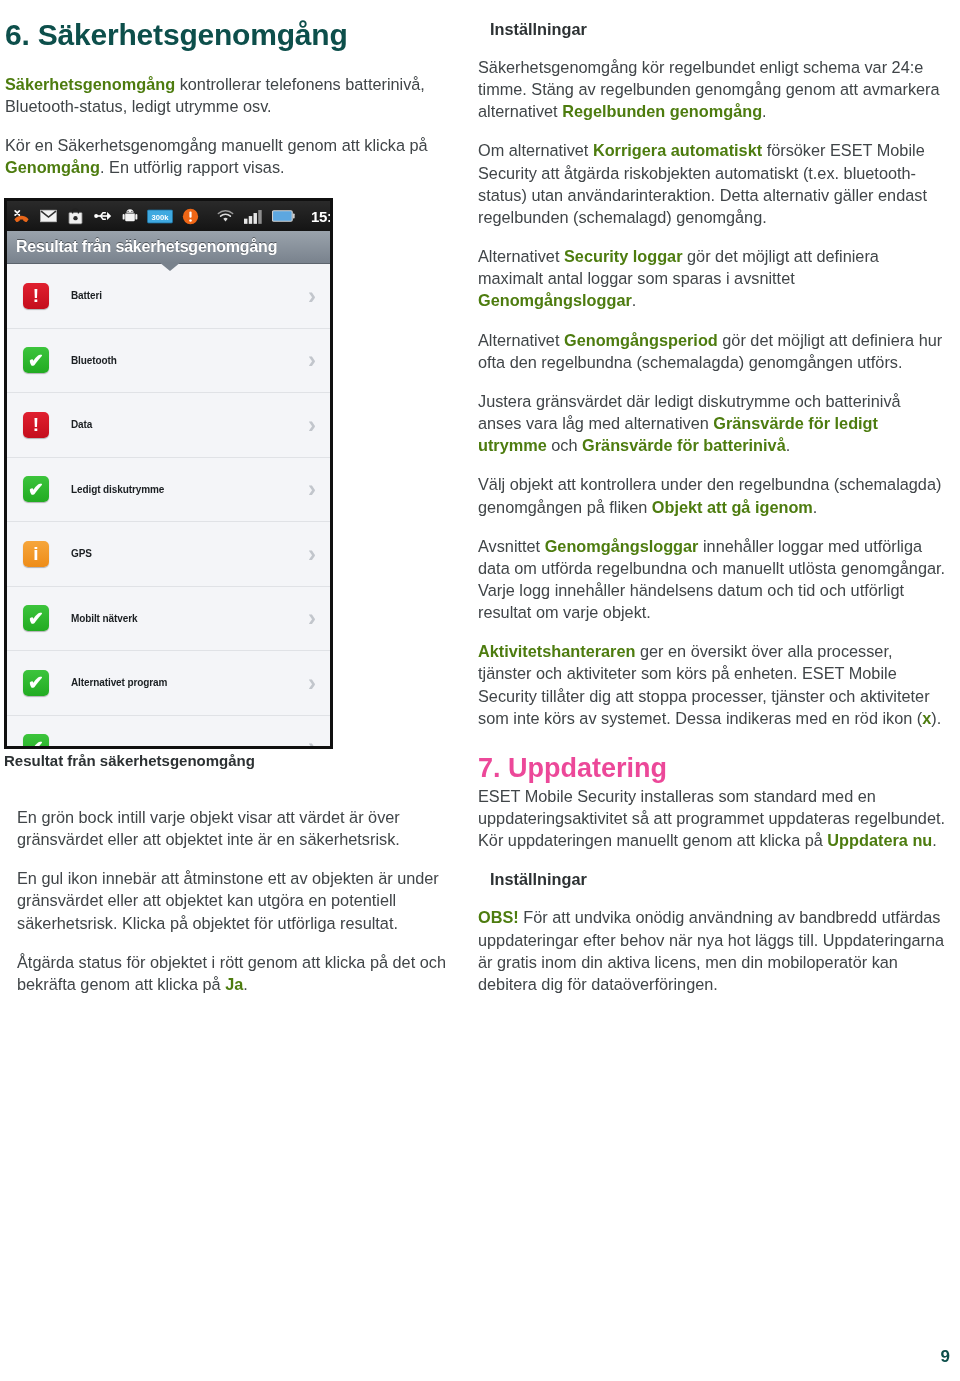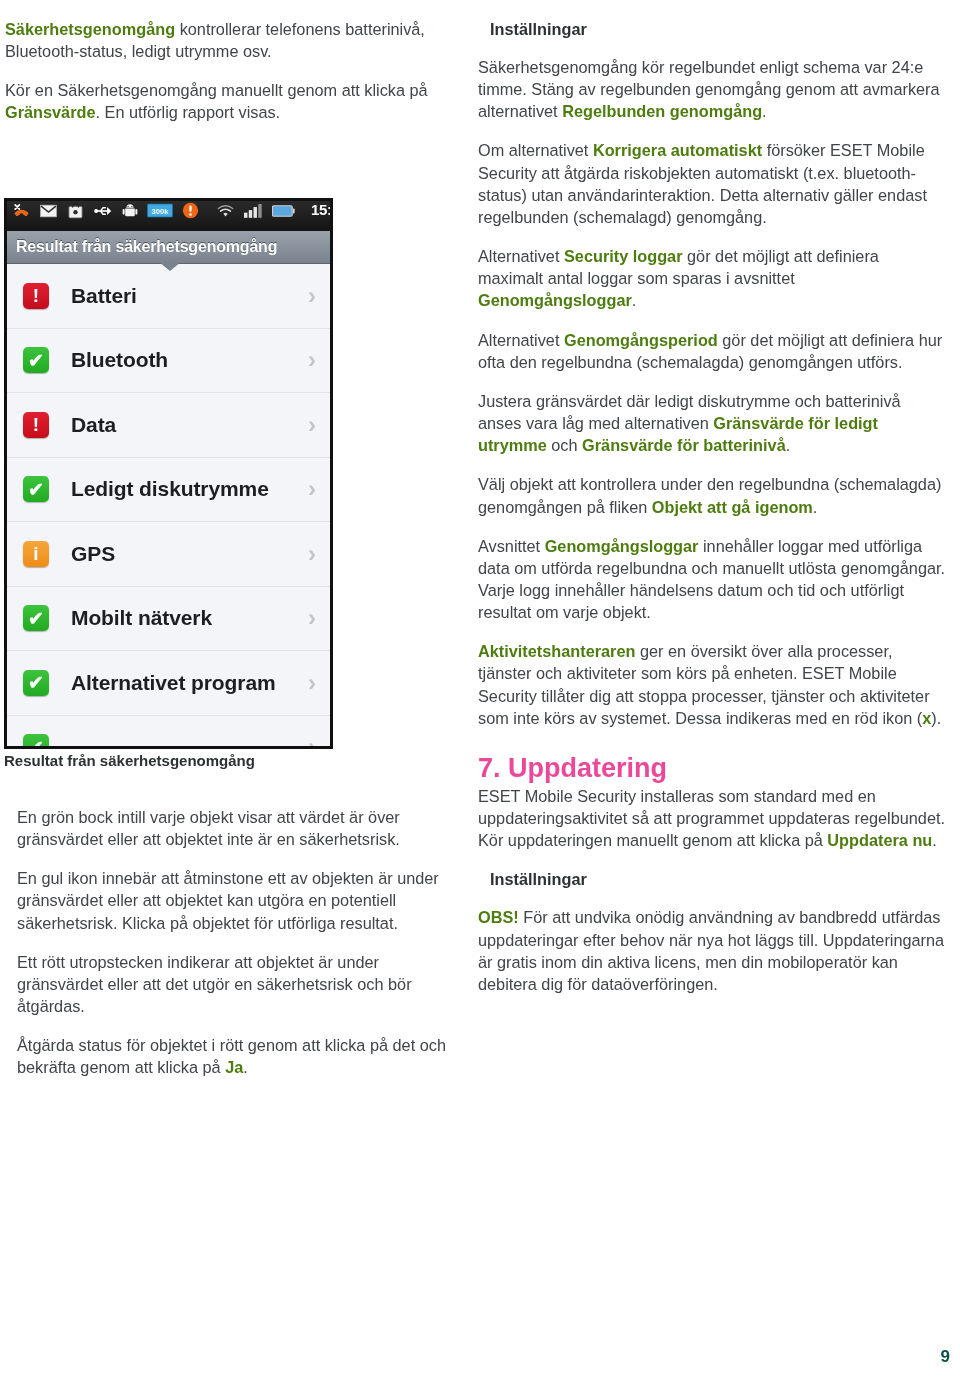--- a/index.html
+++ b/index.html
@@ -69,21 +69,21 @@
     width: 329px;
     height: 551px;
     border: 3px solid #101010;
     background: #f4f5f7;
     overflow: hidden;
   }
   .status-bar {
     height: 30px;
     background: linear-gradient(#2a2a2a, #141414);
     display: flex;
-    align-items: flex-start;
+    align-items: center;
     padding: 0 6px 0 5px;
     gap: 8px;
   }
   .sb-icon { width: 19px; height: 19px; display:flex; align-items:center; justify-content:center; position:relative; flex:0 0 auto;}
   .sb-spacer { flex: 1 1 auto; }
   .sb-clock {
     color: #ffffff;
     font-size: 15px;
     font-weight: bold;
     font-family: "Liberation Sans", sans-serif;
@@ -137,21 +137,21 @@
   .li-icon.orange { background: linear-gradient(#f6a63c, #ee8c18); }
   .li-glyph {
     color: #fff;
     font-weight: bold;
     font-size: 19px;
     line-height: 1;
     font-family: "Liberation Sans", sans-serif;
   }
   .li-label {
     margin-left: 22px;
-    font-size: 21px;
+    font-size: 10px;
     font-weight: bold;
     color: #1b1f22;
     letter-spacing: -0.1px;
     flex: 1 1 auto;
   }
   .chev {
     color: #c2c6cc;
     font-size: 24px;
     font-weight: bold;
     line-height: 1;
@@ -180,24 +180,25 @@
     font-weight: bold;
   }
   svg { display: block; }
 </style>
 </head>
 <body>
 
 <div class="page">
 
   <div class="col-left">
+    <h1 class="section-title">6. Säkerhetsgenomgång</h1>
 
     <p class="body"><b class="bold">Säkerhetsgenomgång</b><span> kontrollerar telefonens batterinivå, Bluetooth-status, ledigt utrymme osv.</span></p>
 
-    <p class="body"><span>Kör en Säkerhetsgenomgång manuellt genom att klicka på </span><b class="bold">Gränsvärde</b><span>. En utförlig rapport visas.</span></p>
+    <p class="body"><span>Kör en Säkerhetsgenomgång manuellt genom att klicka på </span><b class="bold">Genomgång</b><span>. En utförlig rapport visas.</span></p>
   </div>
 
   <div class="phone-shot">
 
     <div class="status-bar">
       <span class="sb-icon">
         <svg width="17" height="17" viewBox="0 0 24 24">
             <path d="M3 4l6 6M9 4L3 10" stroke="#fff" stroke-width="2.4" fill="none" stroke-linecap="round"></path>
             <path d="M2 16c3-4 7-5 10-5s7 1 10 5l-2.2 3.2a1.6 1.6 0 01-2 .5l-2.6-1.3a1.6 1.6 0 01-.8-1.8c-1.6-.5-3.2-.5-4.8 0a1.6 1.6 0 01-.8 1.8l-2.6 1.3a1.6 1.6 0 01-2-.5z" fill="#e8661a"></path>
           </svg>
@@ -343,21 +344,20 @@
       </div>
 
     </div>
   </div>
 
   <div class="caption">Resultat från säkerhetsgenomgång</div>
 
   <div class="left-body">
     <p class="body">En grön bock intill varje objekt visar att värdet är över gränsvärdet eller att objektet inte är en säkerhetsrisk.</p>
     <p class="body">En gul ikon innebär att åtminstone ett av objekten är under gränsvärdet eller att objektet kan utgöra en potentiell säkerhetsrisk. Klicka på objektet för utförliga resultat.</p>
-    <p class="body">Ett rött utropstecken indikerar att objektet är under gränsvärdet eller att det utgör en säkerhetsrisk och bör åtgärdas.</p>
     <p class="body"><span>Åtgärda status för objektet i rött genom att klicka på det och bekräfta genom att klicka på </span><b class="bold">Ja</b><span>.</span></p>
   </div>
 
   <div class="col-right">
 
     <div class="subhead" style="margin-top:18px">Inställningar</div>
 
     <p class="body"><span>Säkerhetsgenomgång kör regelbundet enligt schema var 24:e timme. Stäng av regelbunden genomgång genom att avmarkera alternativet </span><b class="bold">Regelbunden genomgång</b><span>.</span></p>
 
     <p class="body"><span>Om alternativet </span><b class="bold">Korrigera automatiskt</b><span> försöker ESET Mobile Security att åtgärda riskobjekten automatiskt (t.ex. bluetooth-status) utan användarinteraktion. Detta alternativ gäller endast regelbunden (schemalagd) genomgång.</span></p>

